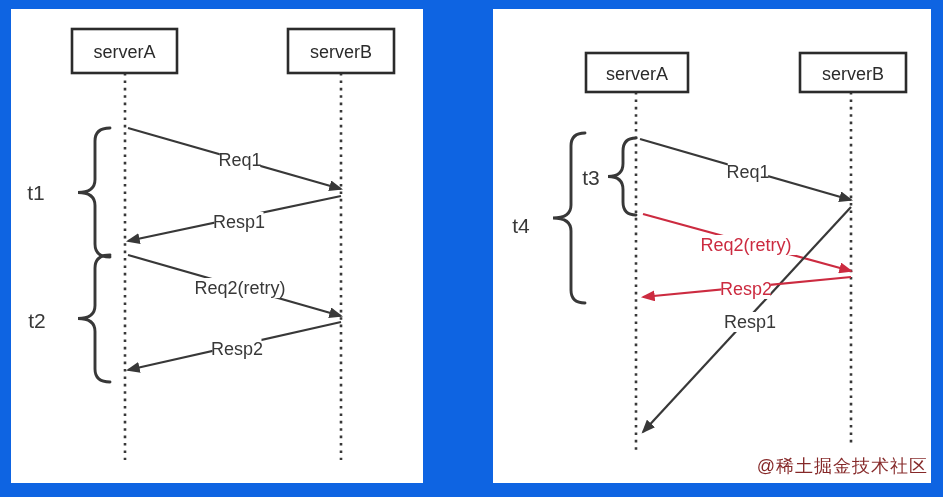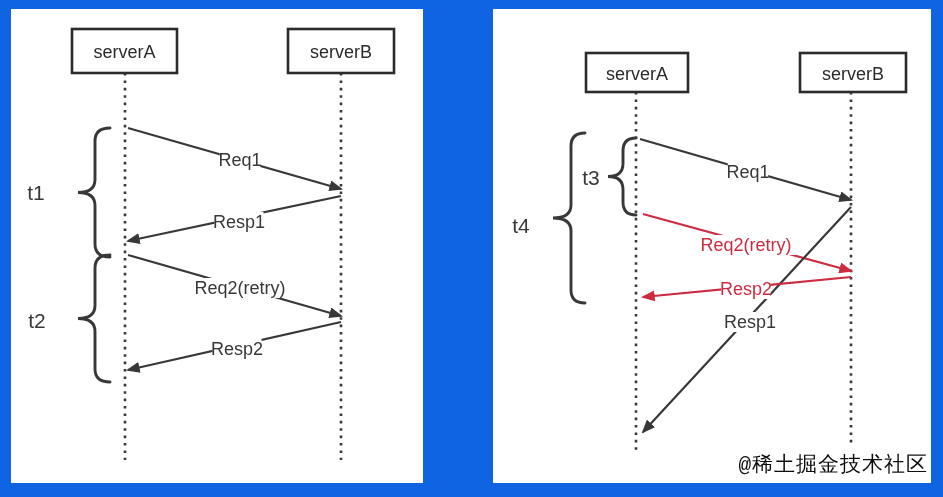--- a/index.html
+++ b/index.html
@@ -8,23 +8,23 @@
     background:var(--bg,#0e64e2);
     font-family:"Liberation Sans","DejaVu Sans",sans-serif;
   }
   .panel{
     position:absolute;
     background:var(--panel,#fff);
   }
   .panel svg{position:absolute;left:0;top:0;display:block;}
   .watermark{
     position:absolute;right:3px;bottom:5px;
-    font-size:21px;letter-spacing:1px;
-    color:#000000;opacity:.95;
-    user-select:none;white-space:nowrap;font-family:Liberation Mono, monospace;
+    font-size:18px;letter-spacing:1px;
+    color:#7f1d1d;opacity:.95;
+    user-select:none;white-space:nowrap;
   }
 </style>
 </head>
 <body style="--bg: #0e64e2; --panel: #ffffff;">
 
 <div class="panel" style="left: 11px; top: 9px; width: 412px; height: 474px;">
     <svg viewBox="0 0 412 474" width="412" height="474">
       <defs>
         <marker id="arr-0-ink" viewBox="0 0 10 8" refX="8.5" refY="4" markerWidth="14" markerHeight="11" markerUnits="userSpaceOnUse" orient="auto">
           <path d="M0,0 L10,4 L0,8 Z" fill="#383838"></path>

